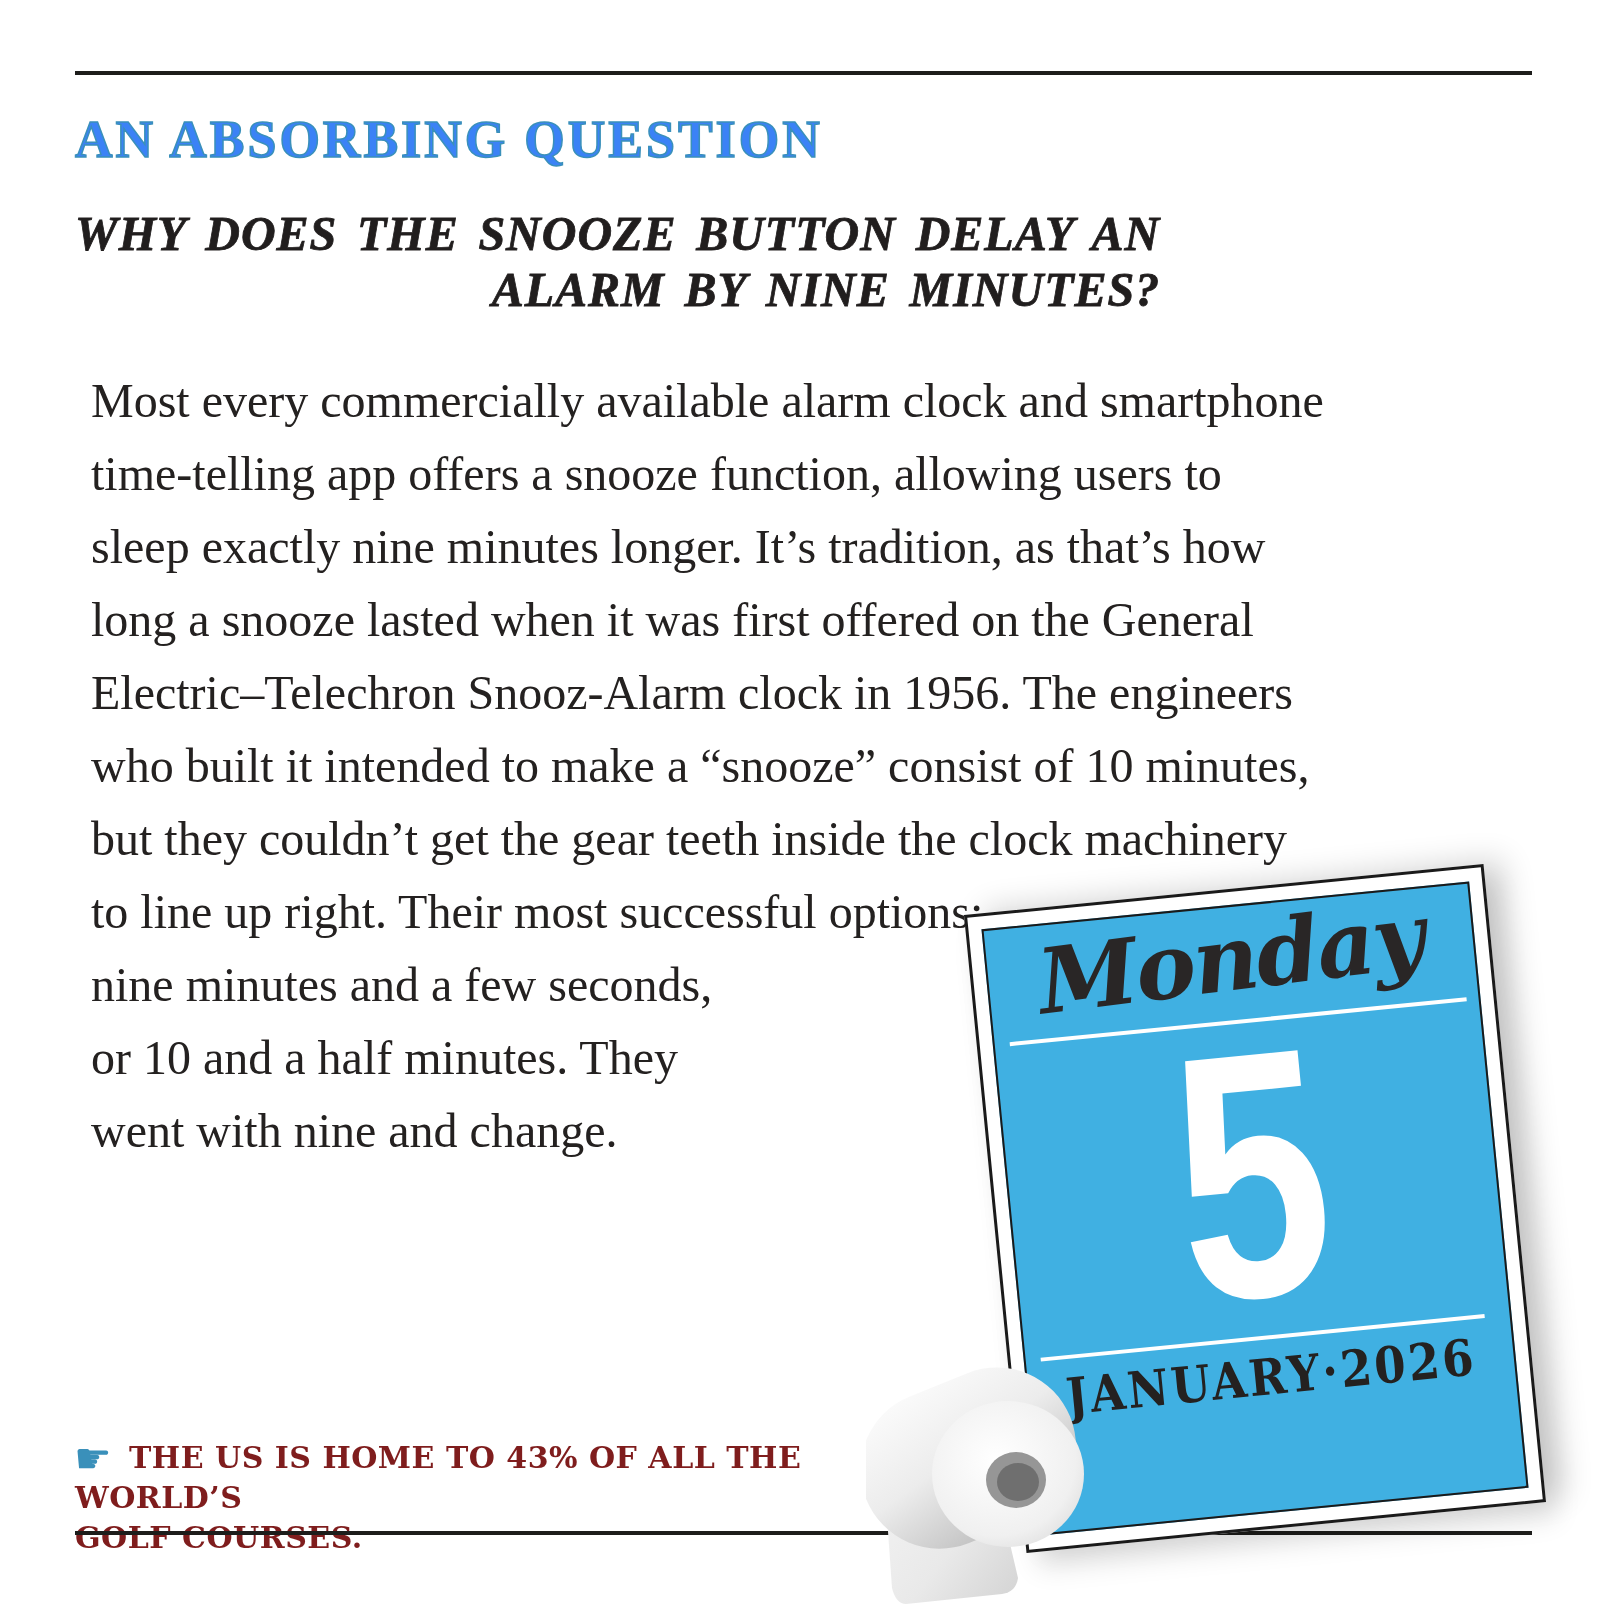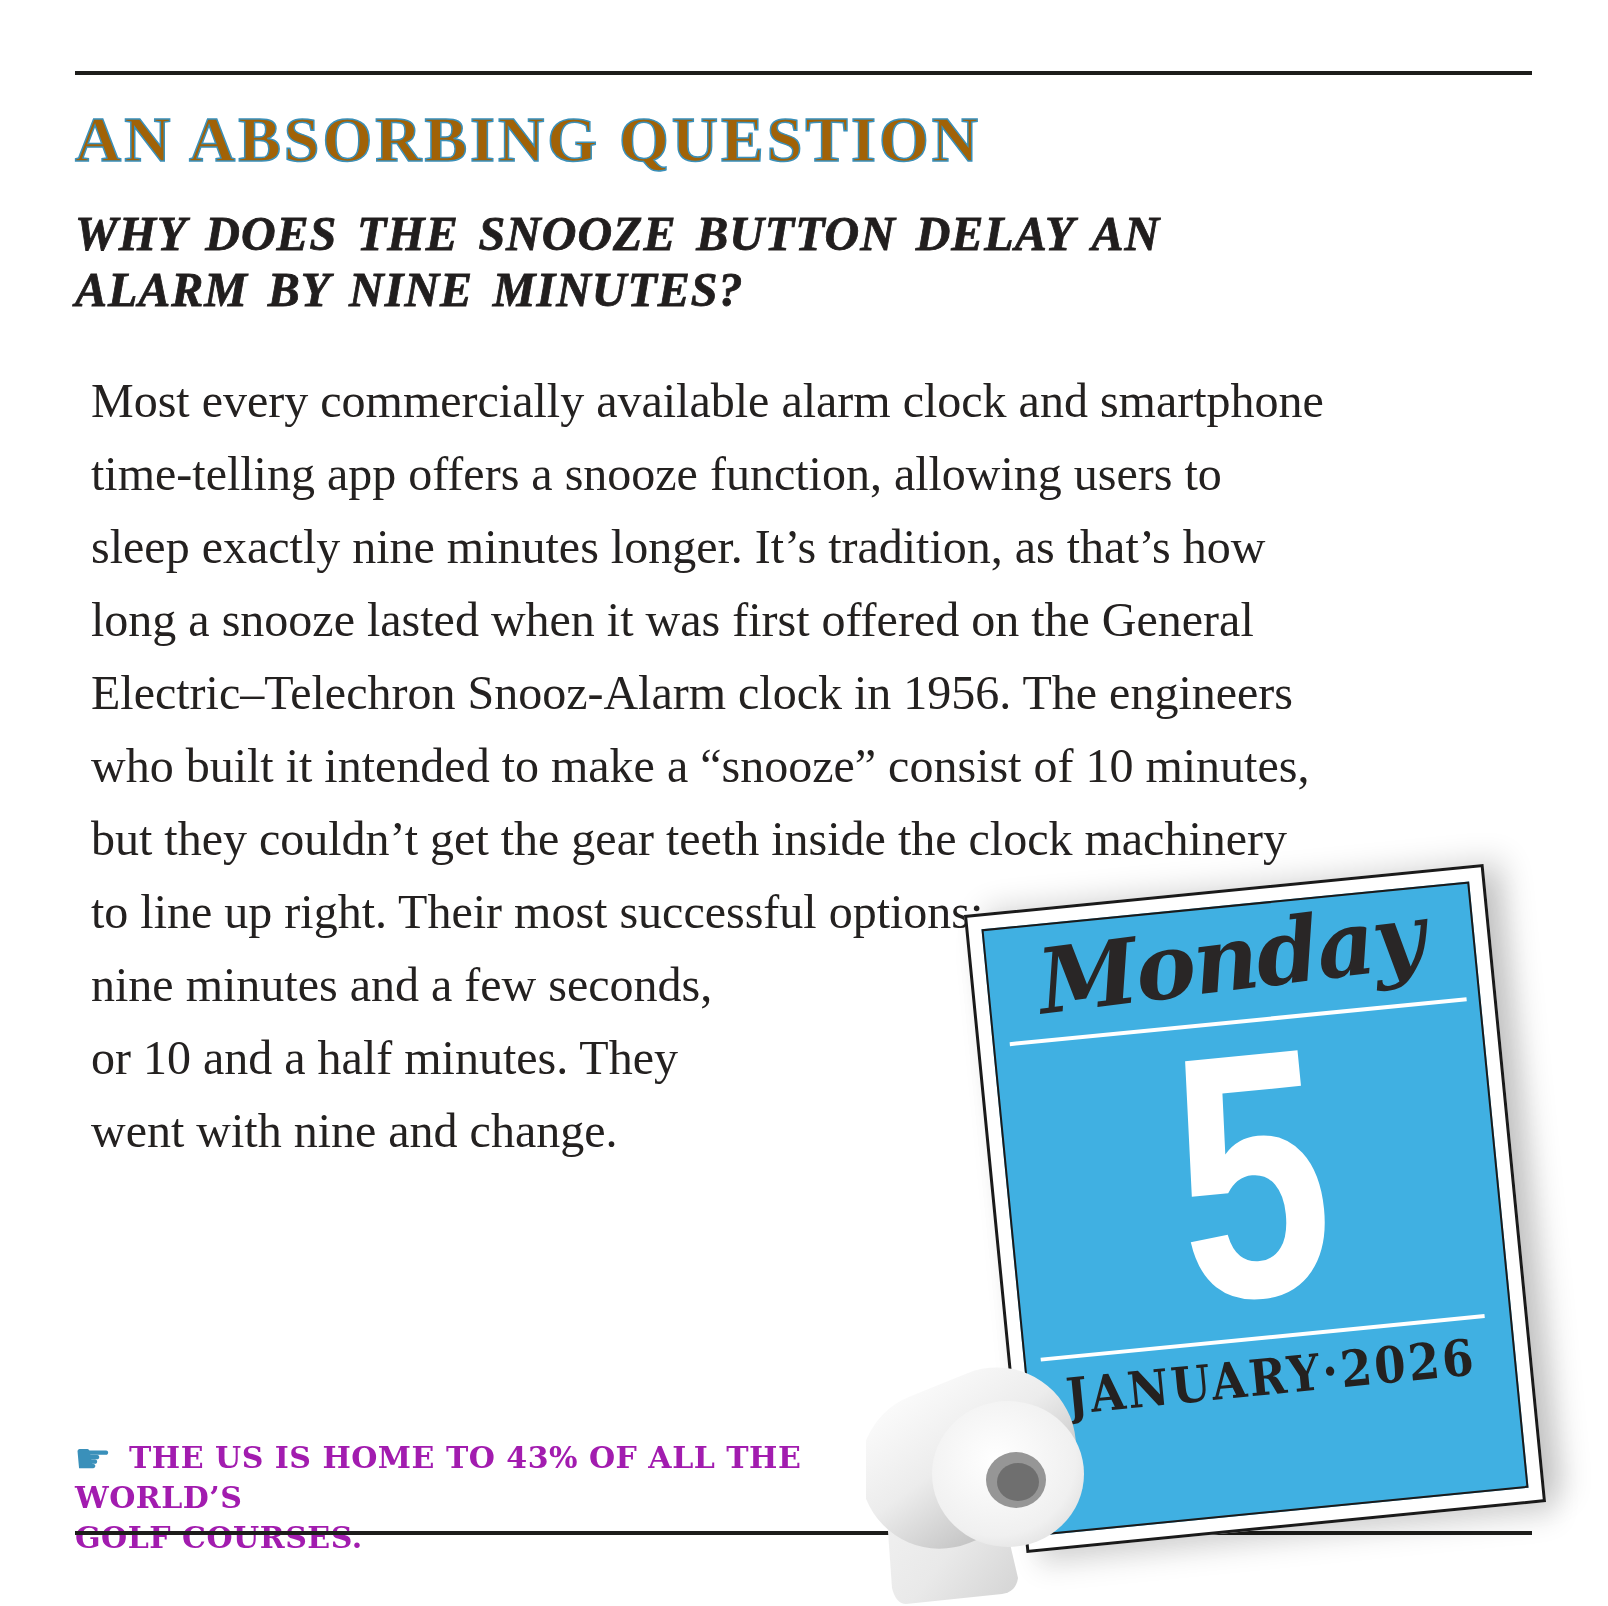--- a/index.html
+++ b/index.html
@@ -7,46 +7,47 @@
     position:relative;width:1608px;height:1606px;overflow:hidden;
     font-family:"Liberation Serif", serif;color:#1f1f1f;
   }
   .rule{position:absolute;left:75px;width:1457px;height:4px;background:#1d1d1b;}
   .rule-top{top:71px;}
   .rule-bottom{top:1531px;z-index:1;}
 
   .title{
     position:absolute;left:75px;top:100px;margin:0;
     font-family:"Liberation Serif", serif;font-weight:700;
-    font-size:64px;line-height:80px;letter-spacing:3px;
-    color:#a16207;-webkit-text-stroke:1.5px #3a90ba;
+    font-size:52px;line-height:80px;letter-spacing:3px;
+    color:#3b82f6;-webkit-text-stroke:1.5px #3a90ba;
     white-space:nowrap;
   }
   .question{
     position:absolute;left:75px;top:206px;margin:0;
     font-weight:700;font-style:italic;
     font-size:48px;line-height:56px;letter-spacing:1px;word-spacing:0.14em;
     color:#211e1e;-webkit-text-stroke:0.8px #211e1e;
     white-space:pre-line;
+    text-align:right;
   }
   .body-text{
     position:absolute;left:75px;top:348px;width:1520px;margin:16px;
     font-size:48px;line-height:73px;color:#242120;
     white-space:pre-line;
   }
 
   .fact-hand{
     position:absolute;left:74px;top:1438px;
     font-family:"DejaVu Sans", sans-serif;font-size:42px;line-height:42px;
     color:#3a90ba;
   }
   .fact-text{
     position:absolute;left:75px;top:1438px;width:900px;margin:0;
     font-family:"DejaVu Serif", serif;font-weight:700;
-    font-size:30px;line-height:40px;letter-spacing:0.5px;color:#a21caf;
+    font-size:30px;line-height:40px;letter-spacing:0.5px;color:#7f1d1d;
     white-space:pre-line;text-indent:54px;
   }
 
   
   .calendar{
     position:absolute;left:994px;top:888px;width:516px;height:635px;
     background:#ffffff;border:3px solid #1a1a1a;
     transform:rotate(-5.6deg);transform-origin:center center;
     box-shadow:20px -4px 30px rgba(0,0,0,0.16), 10px 18px 26px rgba(0,0,0,0.10);
     z-index:2;

